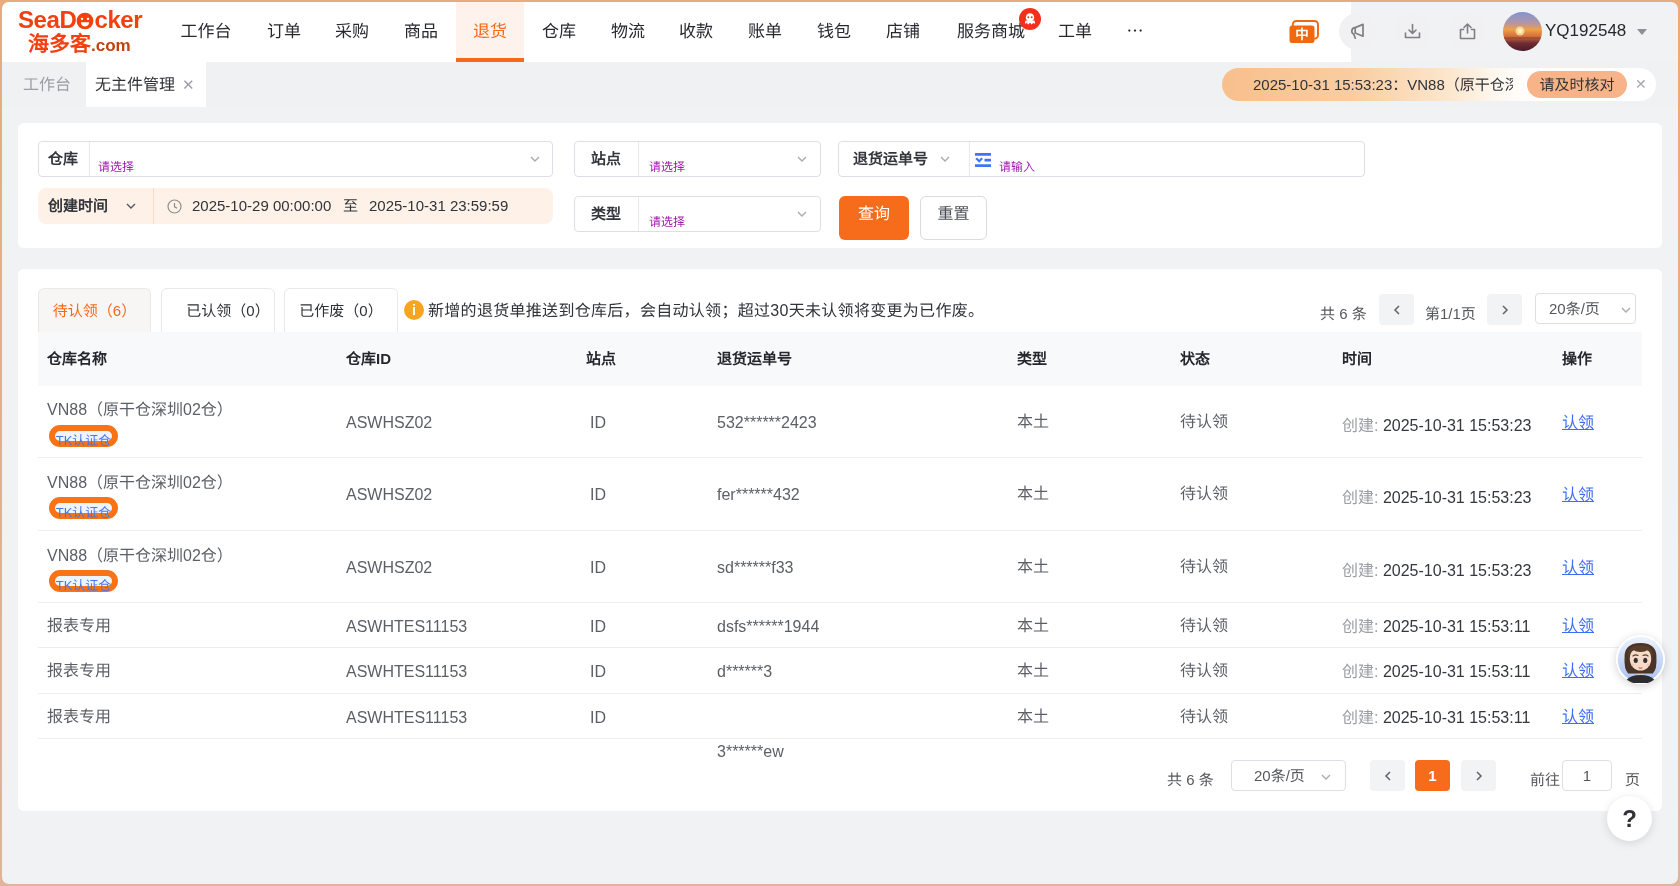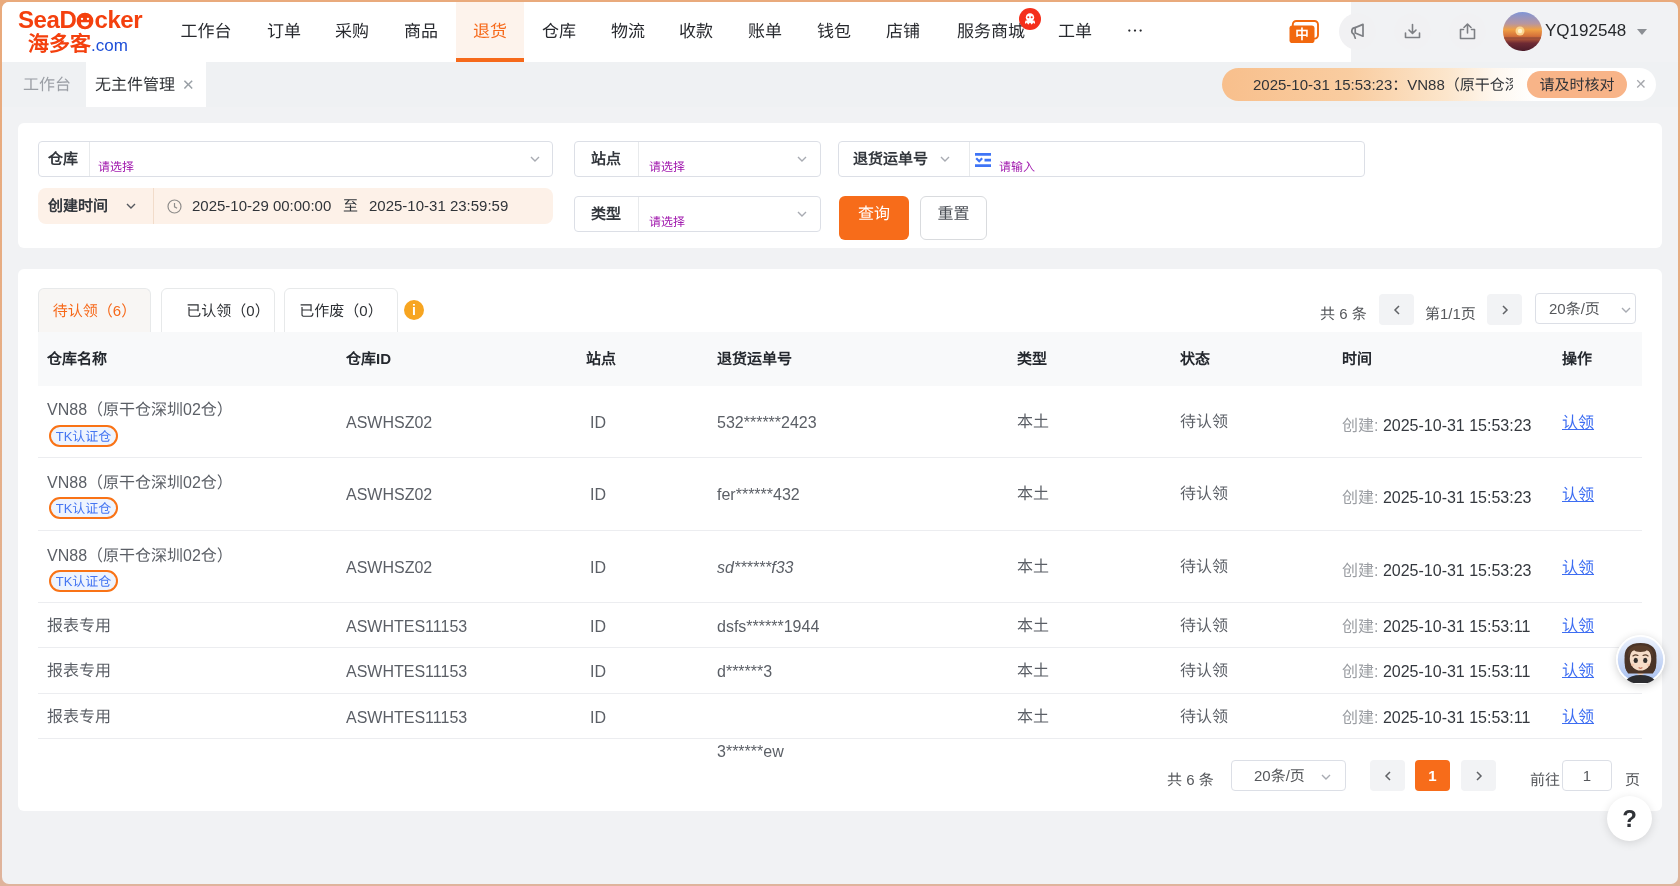--- a/index.html
+++ b/index.html
@@ -7,21 +7,21 @@
 html,body { width:1680px; height:886px; overflow:hidden; }
 body { background:linear-gradient(180deg,#e9aa7c 0%,#e6ae86 45%,#dfb49c 100%); font-family:"Liberation Sans",sans-serif; position:relative; }
 #win { position:absolute; left:2px; top:2px; width:1676px; height:882px; border-radius:7px; overflow:hidden; background:#f1f2f4; }
 #inner { position:absolute; left:-2px; top:-2px; width:1680px; height:886px; }
 .abs { position:absolute; }
 
 #header { position:absolute; left:0; top:0; width:1351px; height:62px; background:#fff; }
 #logo { position:absolute; left:18px; top:8px; }
 #logo .l1 { font-size:24px; font-weight:700; color:#f4400e; letter-spacing:-0.4px; line-height:24px; }
 #logo .l2 { font-size:21px; font-weight:700; color:#f4400e; line-height:21px; margin-left:10px; margin-top:1px;}
-#logo .l2 .com { font-size:17px; font-weight:400; color:#1d4ed8; }
+#logo .l2 .com { font-size:17px; font-weight:700; color:#c2410c; }
 .navitem { position:absolute; top:0; height:63px; line-height:63px; font-size:17px; color:#27292e; transform:translateX(-50%); white-space:nowrap; }
 #nav-sel-bg { position:absolute; left:456px; top:2px; width:68px; height:56px; background:#fdf3ec; }
 #nav-sel-line { position:absolute; left:456px; top:58px; width:68px; height:4px; background:#f6691a; }
 .navitem.sel { color:#f6691a; }
 #badge { position:absolute; left:1019px; top:8px; width:22px; height:22px; border-radius:50%; background:#f4301c; z-index:3; }
 .hicon { position:absolute; top:13px; width:37px; height:37px; border-radius:50%; background:#f1f1f3; display:flex; align-items:center; justify-content:center; }
 #avatar { position:absolute; left:1503px; top:12px; width:39px; height:39px; border-radius:50%; overflow:hidden; }
 #uname { position:absolute; left:1545px; top:0; height:62px; line-height:62px; font-size:17px; color:#26282b; }
 .caret-dn { display:inline-block; width:0; height:0; border-left:5px solid transparent; border-right:5px solid transparent; border-top:6px solid #8c8f94; }
 
@@ -61,21 +61,21 @@
 #info-txt { position:absolute; left:428px; top:288px; height:45px; line-height:45px; font-size:16px; letter-spacing:0.3px; color:#303338; }
 #info-ic { position:absolute; left:404px; top:300px; width:20px; height:20px; border-radius:50%; background:#f7a521; color:#fff; font-size:14px; font-weight:700; text-align:center; line-height:20px; }
 .pgtxt { position:absolute; font-size:15px; color:#56585c; }
 .pgbtn { position:absolute; border-radius:4px; background:#f2f3f5; display:flex; align-items:center; justify-content:center; }
 .selbox { position:absolute; border:1px solid #dcdfe6; border-radius:4px; background:#fff; font-size:15px; color:#56585c; }
 
 #thead { position:absolute; left:38px; top:332px; width:1604px; height:54px; background:#f8f9fa; }
 .th { position:absolute; top:332px; height:54px; line-height:54px; font-size:15px; font-weight:700; color:#24282e; }
 .td { position:absolute; font-size:16px; color:#5b5f66; white-space:nowrap; }
 .rowline { position:absolute; left:38px; width:1604px; height:1px; background:#ecedf0; }
-.tag { position:absolute; width:69px; height:22px; border:2px solid #f97316; border-radius:11px; background:#eef4fe; color:#4576f2; font-size:13px; text-align:center; line-height:20px; }
+.tag { position:absolute; width:69px; height:22px; border:6px solid #f97316; border-radius:11px; background:#eef4fe; color:#4576f2; font-size:13px; text-align:center; line-height:20px; }
 .link { color:#3d6df2;text-decoration:underline; }
 .gray { color:#9b9ea3; } .dk { color:#34383e; }
 
 #girl { position:absolute; left:1616px; top:635px; width:49px; height:49px; border-radius:50%; overflow:hidden; box-shadow:0 2px 8px rgba(0,0,0,.18); background:#fff; }
 #help { position:absolute; left:1607px; top:796px; width:45px; height:45px; border-radius:50%; background:#fff; box-shadow:0 2px 10px rgba(0,0,0,.12); text-align:center; line-height:45px; font-size:24px; font-weight:700; color:#303338; }
 </style>
 </head>
 <body>
 <div id="win">
 <div id="inner">
@@ -233,20 +233,21 @@
         </svg>
   </div>
   <div class="btn" id="btn-q">查询</div>
   <div class="btn" id="btn-r">重置</div>
 
   <div class="card" id="card2"></div>
   <div class="ttab" id="ttab1">待认领（6）</div>
   <div class="ttab" id="ttab2">已认领（0）</div>
   <div class="ttab" id="ttab3">已作废（0）</div>
   <div id="info-ic">i</div>
+  <div id="info-txt">新增的退货单推送到仓库后，会自动认领；超过30天未认领将变更为已作废。</div>
 
   <span class="pgtxt" style="left:1320px; top:302px;">共 6 条</span>
   <div class="pgbtn" style="left:1379px; top:294px; width:35px; height:31px;">
         <svg width="12" height="12" viewBox="0 0 12 12">
           <path d="M8 2L4 6l4 4" fill="none" stroke="#606266" stroke-width="1.5"></path>
         </svg>
       </div>
   <span class="pgtxt" style="left:1425px; top:302px;">第1/1页</span>
   <div class="pgbtn" style="left:1487px; top:294px; width:35px; height:31px;">
         <svg width="12" height="12" viewBox="0 0 12 12">
@@ -288,21 +289,21 @@
   <span class="td" style="left:1017px; top:480px;">本土</span>
   <span class="td" style="left:1180px; top:480px;">待认领</span>
   <span class="td" style="left:1342px; top:484px;"><span class="gray">创建:&nbsp;</span><span class="dk">2025-10-31 15:53:23</span></span>
   <span class="td link" style="left:1562px; top:481px;">认领</span>
   <div class="rowline" style="top:530px;"></div>
 
   <span class="td" style="left:47px; top:542px;">VN88（原干仓深圳02仓）</span>
   <div class="tag" style="left:49px; top:570px;">TK认证仓</div>
   <span class="td" style="left:346px; top:559px;">ASWHSZ02</span>
   <span class="td" style="left:590px; top:559px;">ID</span>
-  <span class="td" style="left:717px; top:559px;font-style:italic;">sd******f33</span>
+  <span class="td" style="left:717px; top:559px;">sd******f33</span>
   <span class="td" style="left:1017px; top:553px;">本土</span>
   <span class="td" style="left:1180px; top:553px;">待认领</span>
   <span class="td" style="left:1342px; top:557px;"><span class="gray">创建:&nbsp;</span><span class="dk">2025-10-31 15:53:23</span></span>
   <span class="td link" style="left:1562px; top:554px;">认领</span>
   <div class="rowline" style="top:602px;"></div>
 
   <span class="td" style="left:47px; top:612px;">报表专用</span>
   <span class="td" style="left:346px; top:618px;">ASWHTES11153</span>
   <span class="td" style="left:590px; top:618px;">ID</span>
   <span class="td" style="left:717px; top:618px;">dsfs******1944</span>

